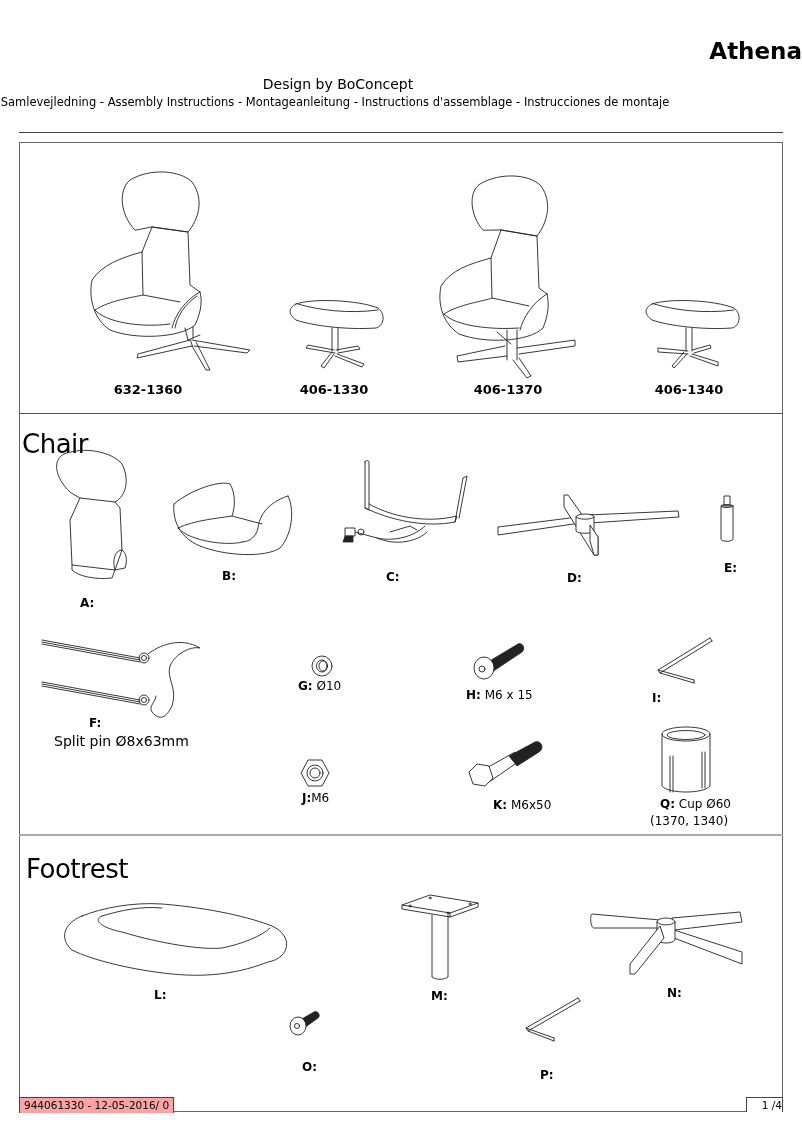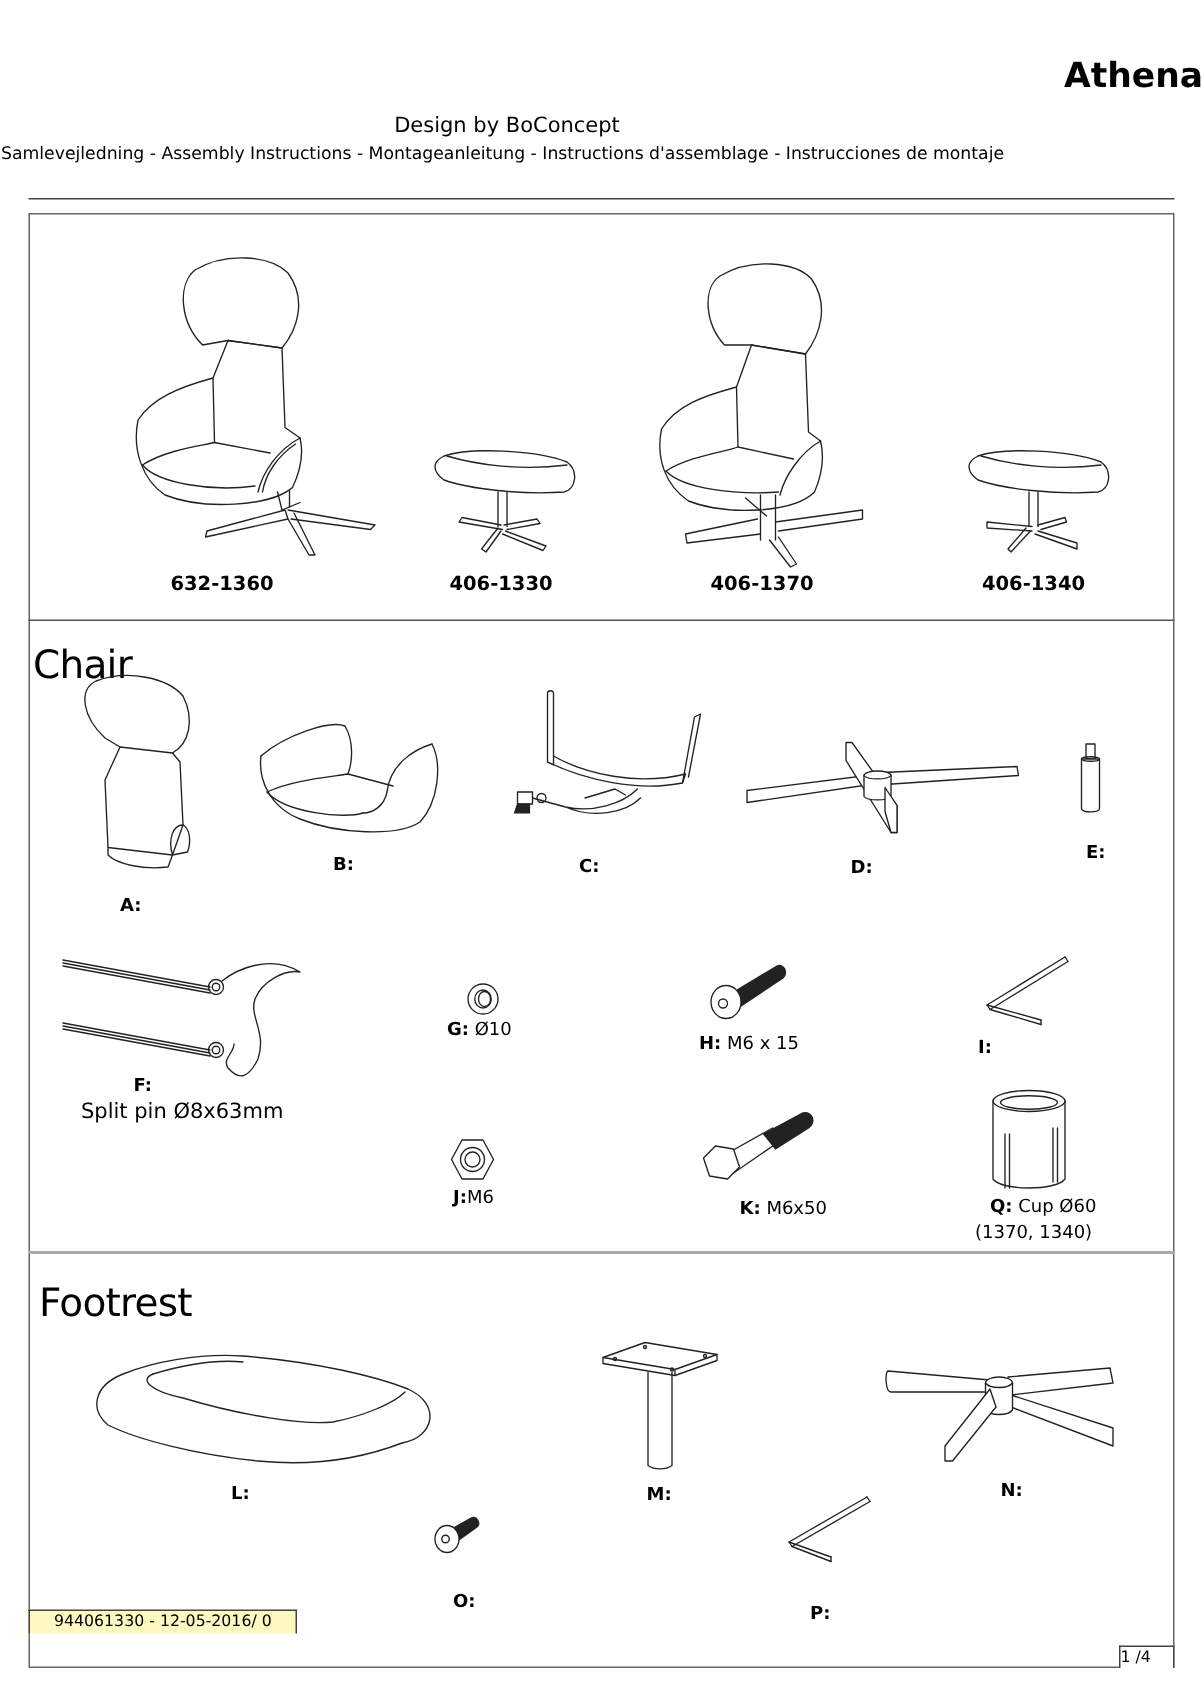--- a/index.html
+++ b/index.html
@@ -16,24 +16,24 @@
     .divider.d2 { top: 834px; border-top: 2px solid #aaa; }
     .section-title { font-size: 26px; font-weight: normal; letter-spacing: -0.5px; margin-top: 16px; }
     .label { font-size: 12px; font-weight: bold; text-align: center; white-space: nowrap; }
     .label .val { font-weight: normal; }
     .model { font-size: 13px; font-weight: bold; text-align: center; width: 120px; }
     .note { font-size: 14px; text-align: center; white-space: nowrap; }
     svg { position: absolute; overflow: visible; }
     svg .ln { fill: none; stroke: #222; stroke-width: 0.9; stroke-linejoin: round; stroke-linecap: round; }
     svg .wf { fill: #fff; stroke: #222; stroke-width: 0.9; stroke-linejoin: round; }
     svg .dk { fill: #222; stroke: #222; stroke-width: 0.8; }
-    .footer-left { left: 19px; top: 1073px; height: 15px; padding: 0 16px; border: 1px solid #444; border-bottom: none;
-                   font-size: 10.5px; line-height: 15px; background: #fef9c3; }
+    .footer-left { left: 19px; top: 1097px; height: 15px; padding: 0 4px; border: 1px solid #444; border-bottom: none;
+                   font-size: 10.5px; line-height: 15px; background: #fca5a5; }
     .footer-right { left: 746px; top: 1097px; width: 37px; height: 15px; border: 1px solid #444; border-bottom: none;
-                    font-size: 10.5px; line-height: 15px; text-align: left; background: #fff; box-sizing: border-box; }
+                    font-size: 10.5px; line-height: 15px; text-align: right; background: #fff; box-sizing: border-box; }
   </style>
 </head>
 <body>
 
 <div class="abs title">Athena</div>
 <div class="abs subtitle">Design by BoConcept</div>
 <div class="abs languages">Samlevejledning - Assembly Instructions - Montageanleitung - Instructions d'assemblage - Instrucciones de montaje</div>
 <div class="abs rule-top"></div>
 
 <div class="abs frame"></div>

